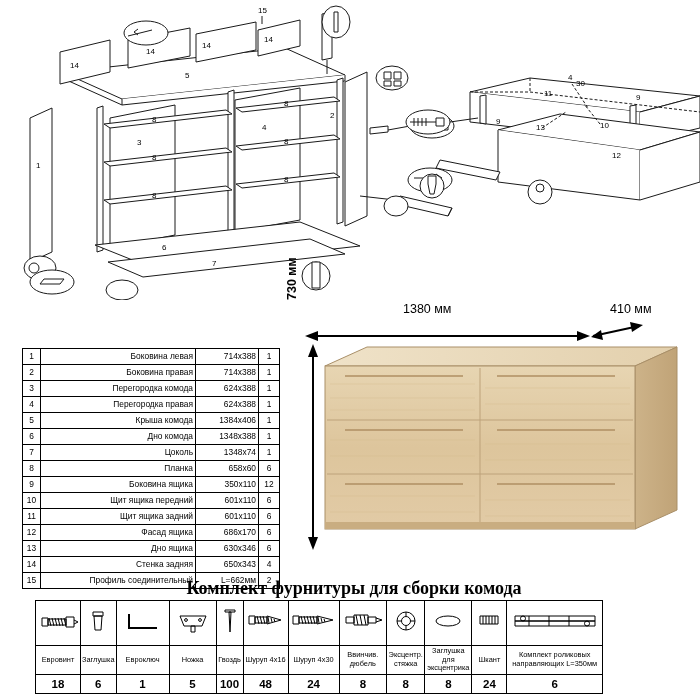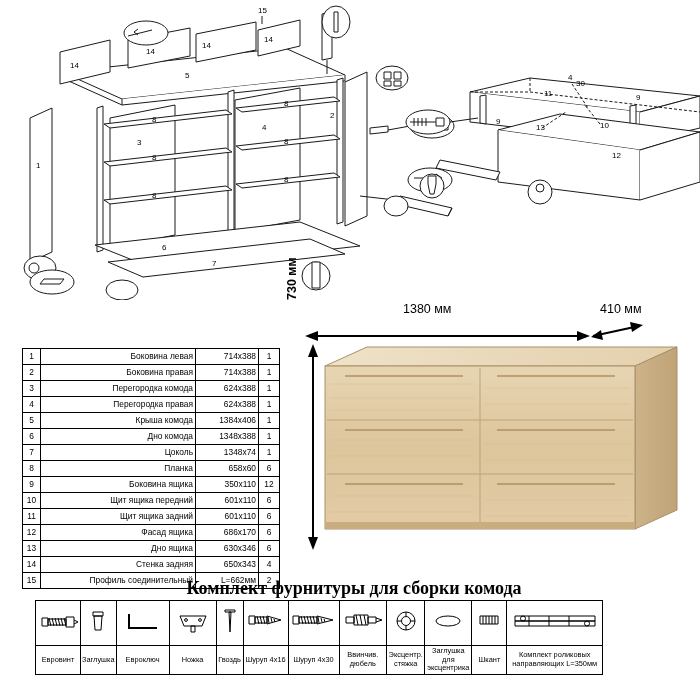--- a/index.html
+++ b/index.html
@@ -34,21 +34,21 @@
   .parts-table td.name{width:150px;text-align:right;}
   .parts-table td.size{width:58px;text-align:right;}
   .parts-table td.qty{width:16px;text-align:center;}
 
   
   .product{position:absolute;left:285px;top:300px;width:400px;height:260px;}
   .dim-label{
     position:absolute;font-size:12.5px;font-weight:normal;
   }
   .dim-w{left:118px;top:2px;}
-  .dim-d{left:315px;top:2px;}
+  .dim-d{left:325px;top:2px;}
   .dim-h{
     left:-6px;top:110px;
     transform:rotate(-90deg);transform-origin:left top;
     font-size:12.5px;font-weight:bold;
   }
 
   
   .kit-title{
     position:absolute;left:4px;top:578px;width:700px;text-align:center;
     font-family:"Liberation Serif", serif;
@@ -495,16 +495,30 @@
         <td>Ножка</td>
         <td>Гвоздь</td>
         <td>Шуруп 4х16</td>
         <td>Шуруп 4х30</td>
         <td>Ввинчив. дюбель</td>
         <td>Эксцентр. стяжка</td>
         <td>Заглушка для эксцентрика</td>
         <td>Шкант</td>
         <td>Комплект роликовых направляющих L=350мм</td>
       </tr>
+      <tr class="counts">
+        <td>18</td>
+        <td>6</td>
+        <td>1</td>
+        <td>5</td>
+        <td>100</td>
+        <td>48</td>
+        <td>24</td>
+        <td>8</td>
+        <td>8</td>
+        <td>8</td>
+        <td>24</td>
+        <td>6</td>
+      </tr>
     </tbody>
   </table>
 
 </div>
 
 </body></html>

